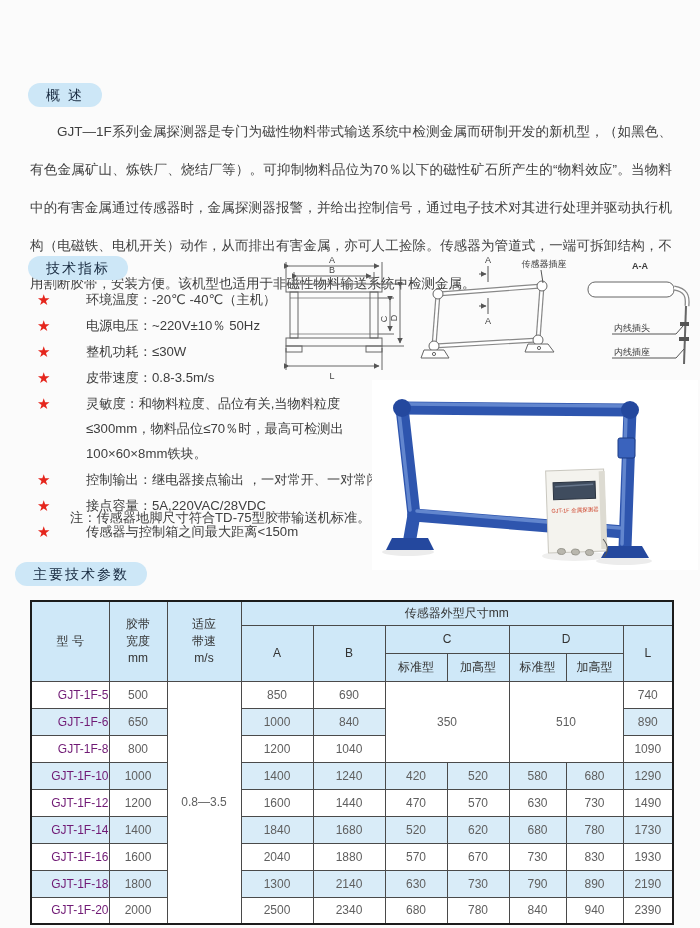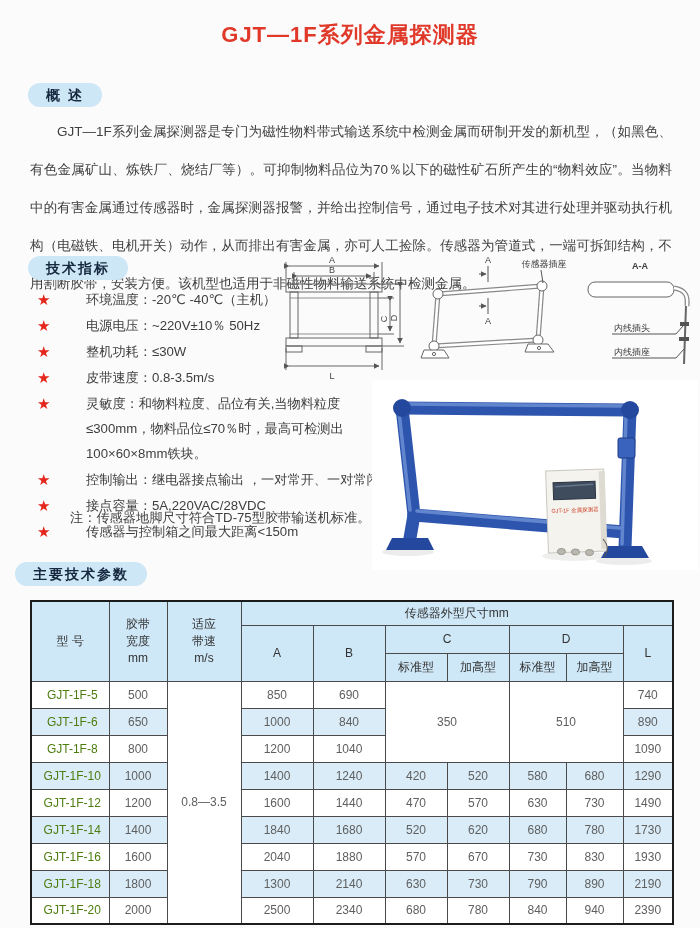--- a/index.html
+++ b/index.html
@@ -4,21 +4,21 @@
 <style>
   * { margin:0; padding:0; box-sizing:border-box; }
   html,body { background:#ffffff; }
   body { font-family:"Liberation Sans","DejaVu Sans",sans-serif; }
   .page { position:relative; width:700px; height:928px; background:#fbfbfb; overflow:hidden; }
 
   .title { position:absolute; top:20px; left:0; width:700px; text-align:center;
            font-size:22px; font-weight:bold; color:#e0392a; letter-spacing:1px; }
 
   .pill { position:absolute; display:inline-block; background:#cde7f7; color:#17293f;
-          font-weight:bold; font-size:14px; line-height:24px; padding:0 18px;
+          font-weight:normal; font-size:14px; line-height:24px; padding:0 18px;
           border-radius:13px; letter-spacing:2px; white-space:nowrap;text-align:center; }
   .pill-overview { top:83px; left:28px; }
   .pill-specs    { top:256px; left:28px; }
   .pill-params   { top:562px; left:15px; }
 
   .para { position:absolute; top:113px; left:30px; width:642px;
           font-size:13.5px; line-height:38px; color:#3f3f3f;
           text-align:justify; text-indent:2em; }
 
   .specs { position:absolute; top:287px; left:30px; width:368px; }
@@ -35,33 +35,32 @@
                   border:2px solid #1c1c1c; font-size:12px; }
   .params-table th, .params-table td { border:1px solid #4a4a4a; text-align:center;
                   font-weight:normal; padding:0; }
   .params-table thead th { background:#cfe8f8; color:#333; }
   .params-table thead tr.h1 th { height:24px; }
   .params-table thead tr.h2 th { height:28px; }
   .params-table thead tr.h3 th { height:28px; }
   .params-table tbody td { height:27px; color:#5f5f5f; background:#ffffff; }
   .params-table tbody tr.alt td { background:#d9ecf8; }
   .params-table tbody td.white { background:#ffffff !important; }
-  .params-table tbody td.model { text-align:center; padding-left:4px; color:#4d7c0f; }
+  .params-table tbody td.model { text-align:right; padding-left:4px; color:#701a75; }
   .hcell div { line-height:17px; }
 
   svg text { font-family:"Liberation Sans","DejaVu Sans",sans-serif; }
   .diag-label { font-size:9px; fill:#3c3c3c; }
   .diag-dim   { font-size:9px; fill:#444; }
 </style>
 </head>
 <body>
 
 <div class="page">
 
-  <div class="title">GJT—1F系列金属探测器</div>
 
   <div class="pill pill-overview">概 述</div>
 
   <div class="para">GJT—1F系列金属探测器是专门为磁性物料带式输送系统中检测金属而研制开发的新机型，（如黑色、有色金属矿山、炼铁厂、烧结厂等）。可抑制物料品位为70％以下的磁性矿石所产生的“物料效应”。当物料中的有害金属通过传感器时，金属探测器报警，并给出控制信号，通过电子技术对其进行处理并驱动执行机构（电磁铁、电机开关）动作，从而排出有害金属，亦可人工捡除。传感器为管道式，一端可拆卸结构，不用割断胶带，安装方便。该机型也适用于非磁性物料输送系统中检测金属。</div>
 
   <div class="pill pill-specs">技术指标</div>
 
   <div class="specs">
       <div class="spec-item">
         <span class="star">★</span>

